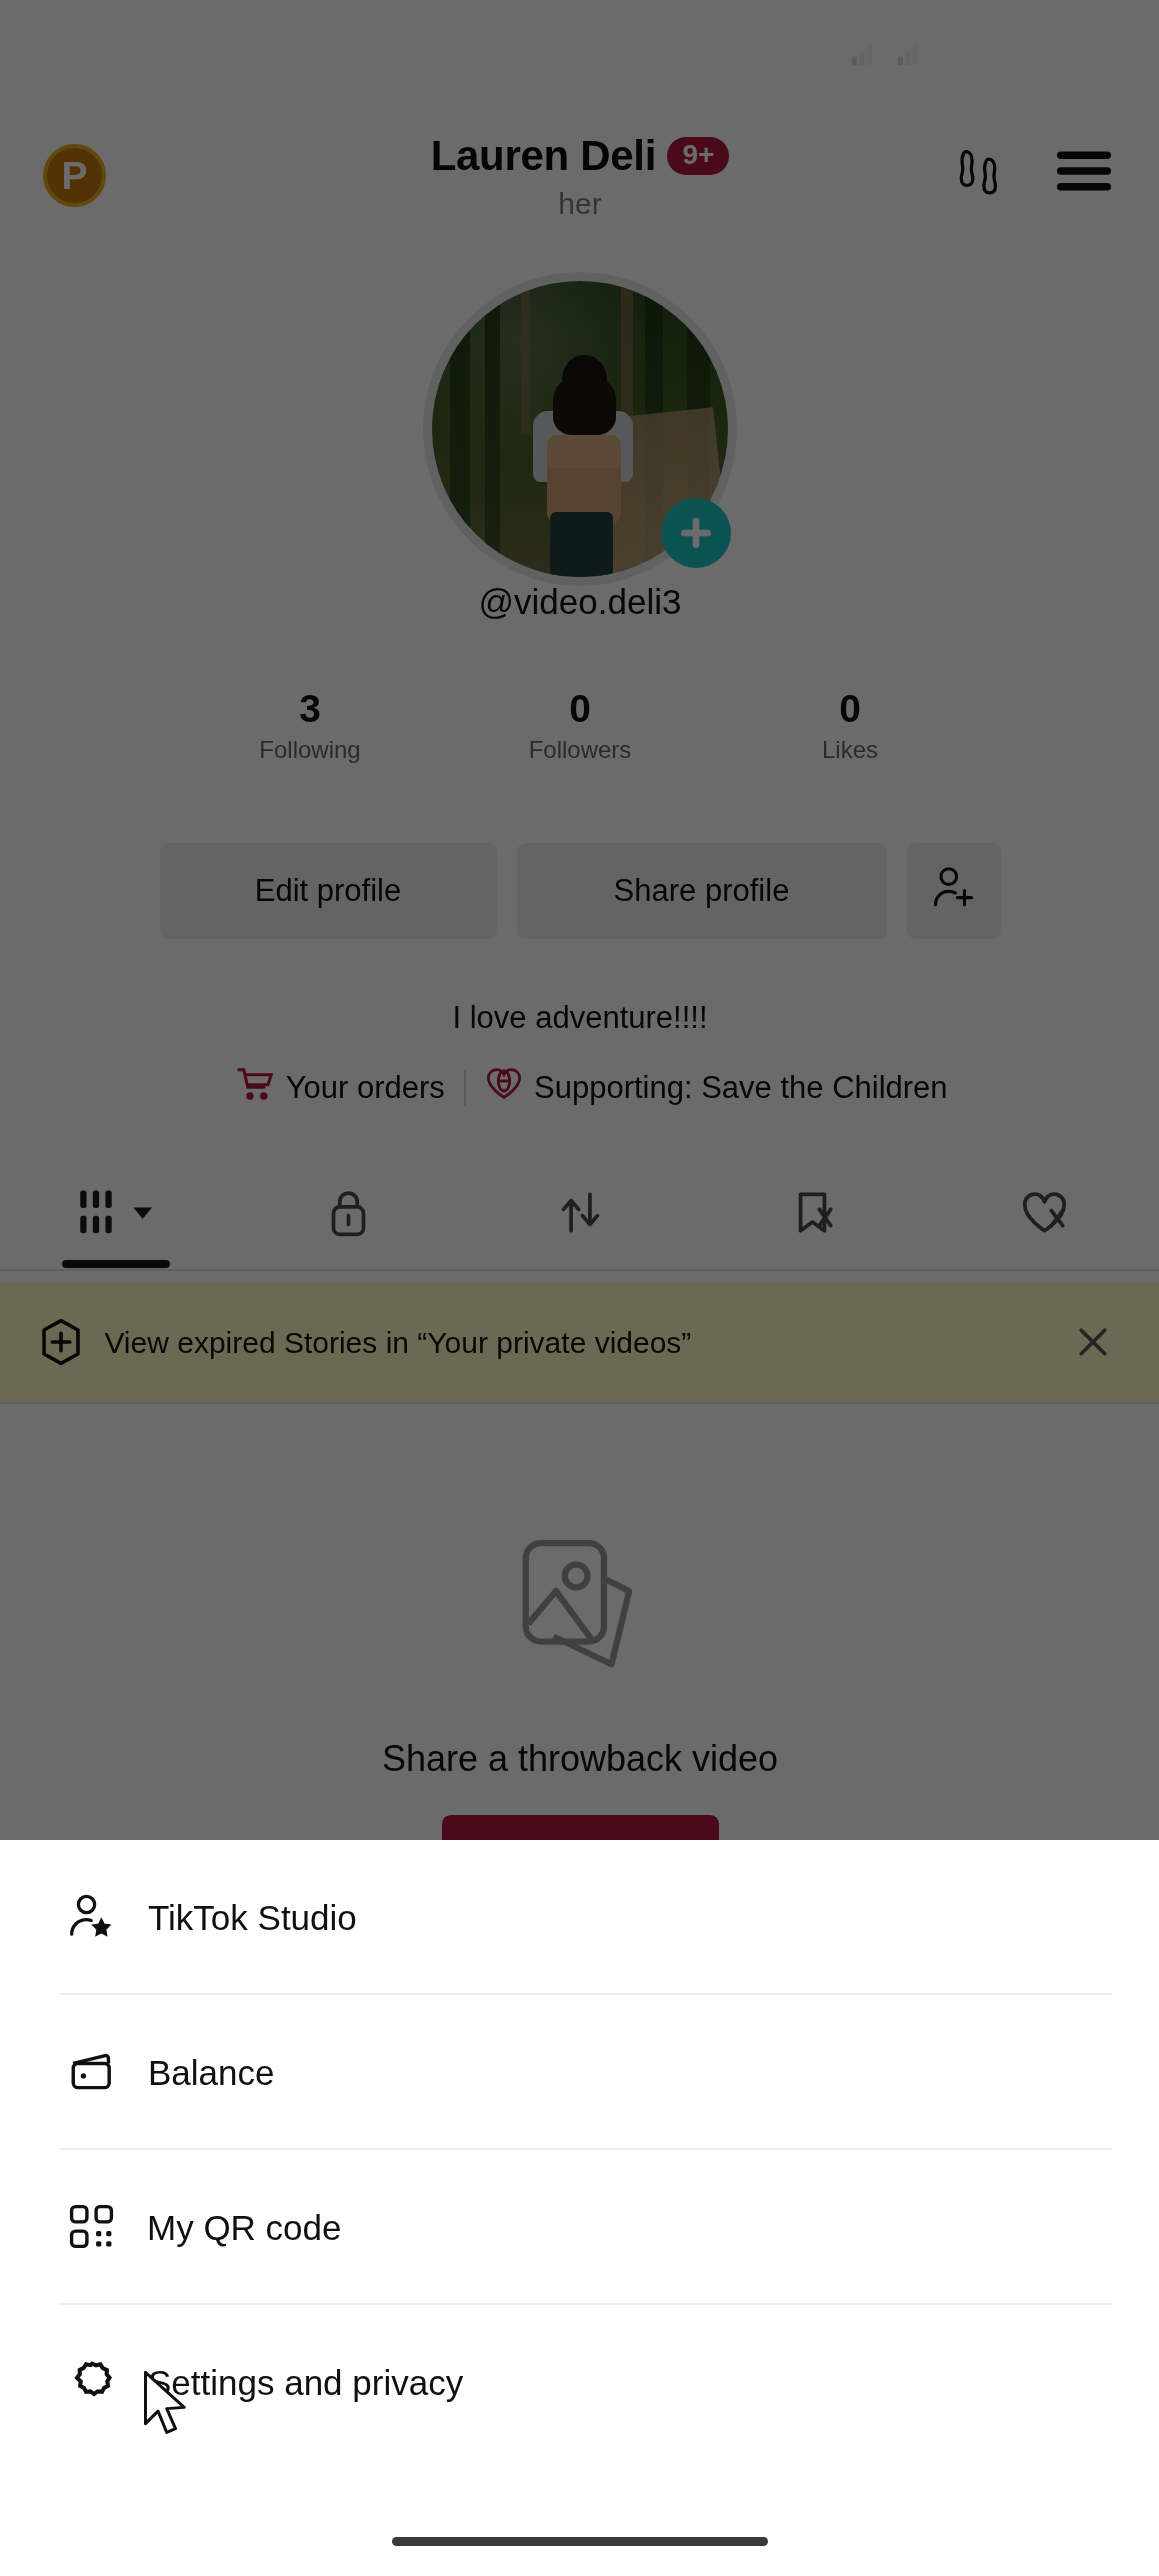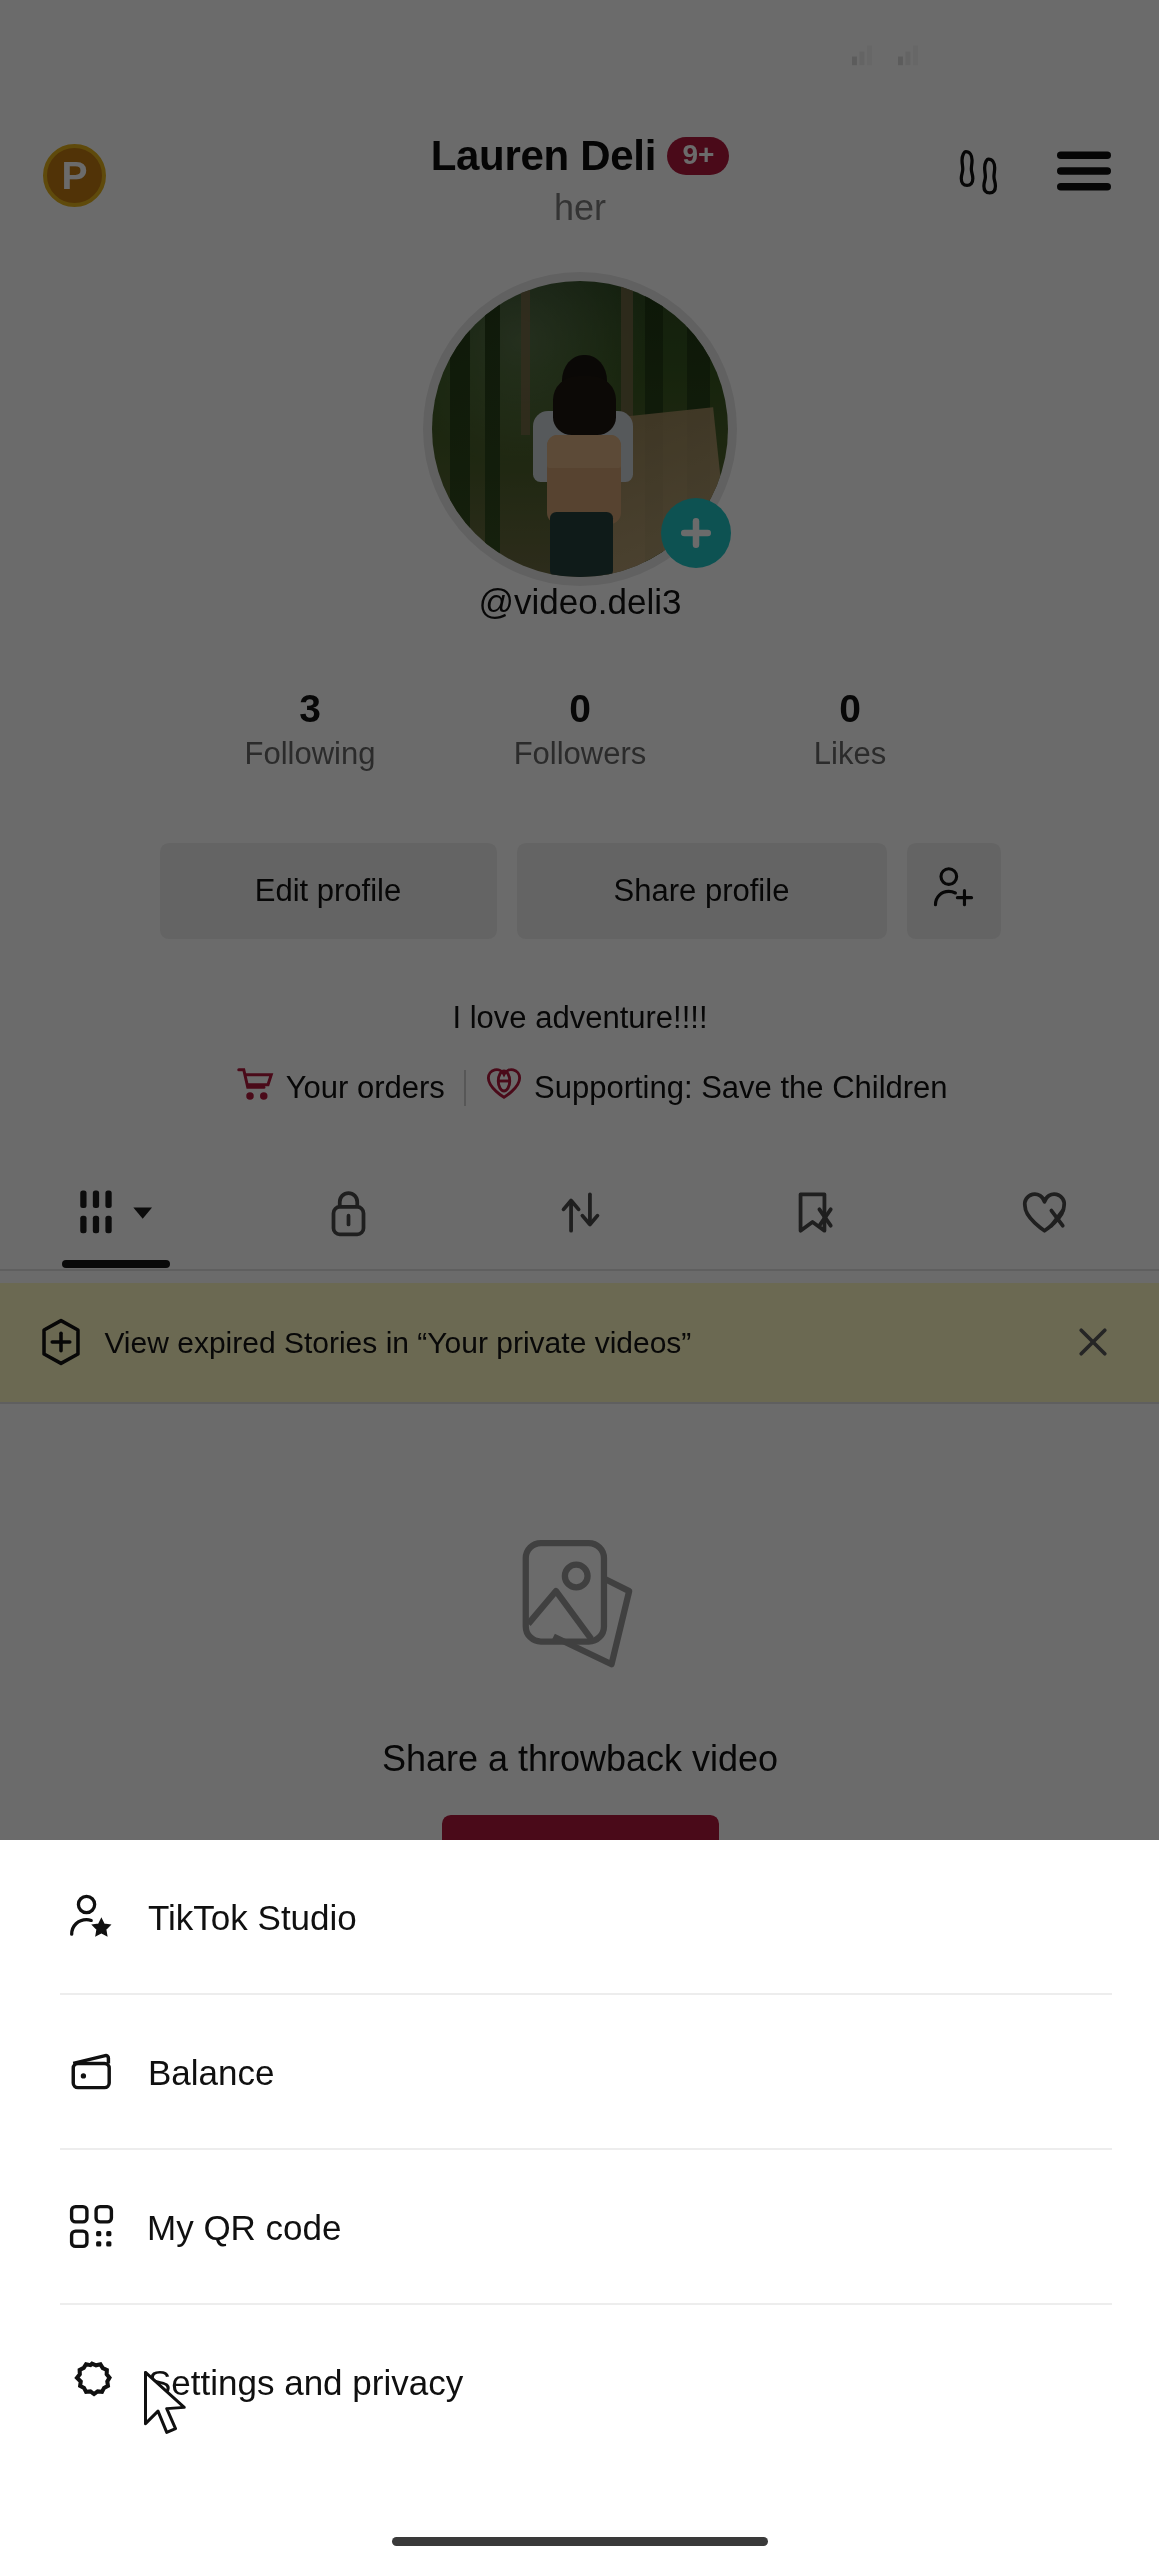--- a/index.html
+++ b/index.html
@@ -48,21 +48,21 @@
   #title-block{
     position:absolute; left:0; right:0; top:6.3px;
     display:flex; flex-direction:column; align-items:center;
   }
   #title-row{ display:flex; align-items:center; gap:11.3px; }
   #display-name{ font-size:42px; font-weight:700; color:#0d0d0d; letter-spacing:-0.3px; }
   #name-badge{
     background:#b0183c; color:#fff; border-radius:25px;
     padding:3.8px 15px 6.3px 15px; font-size:28px; font-weight:700; line-height:1;
   }
-  #pronouns{ font-size:36px; color:#7d7d7d; margin-top:6.3px; }
+  #pronouns{ font-size:30px; color:#7d7d7d; margin-top:6.3px; }
   #header-actions{
     position:absolute; right:49px; top:17.6px;
     display:flex; align-items:center; gap:52px;
   }
 
   
   #avatar-wrap{
     position:absolute; left:50%; top:272px; transform:translateX(-50%);
     width:314px; height:314px; z-index:10;
   }
@@ -103,21 +103,21 @@
     font-size:35px; color:#121212; z-index:10;
   }
 
   
   #stats-row{
     position:absolute; left:0; right:0; top:686px;
     display:flex; justify-content:center; gap:0; z-index:10;
   }
   .stat{ width:270px; text-align:center; }
   .stat-num{ font-size:39px; font-weight:700; color:#111; line-height:1.18; }
-  .stat-label{ font-size:31px; color:#686868; margin-top:3.8px; }
+  .stat-label{ font-size:24px; color:#686868; margin-top:3.8px; }
 
   
   #action-row{
     position:absolute; left:0; right:0; top:843px;
     display:flex; justify-content:center; align-items:center; gap:20px; z-index:10;
   }
   .act-btn{
     height:96px; border-radius:8.8px; background:#efefef;
     display:flex; align-items:center; justify-content:center;
     font-size:31px; color:#111; font-weight:400;

